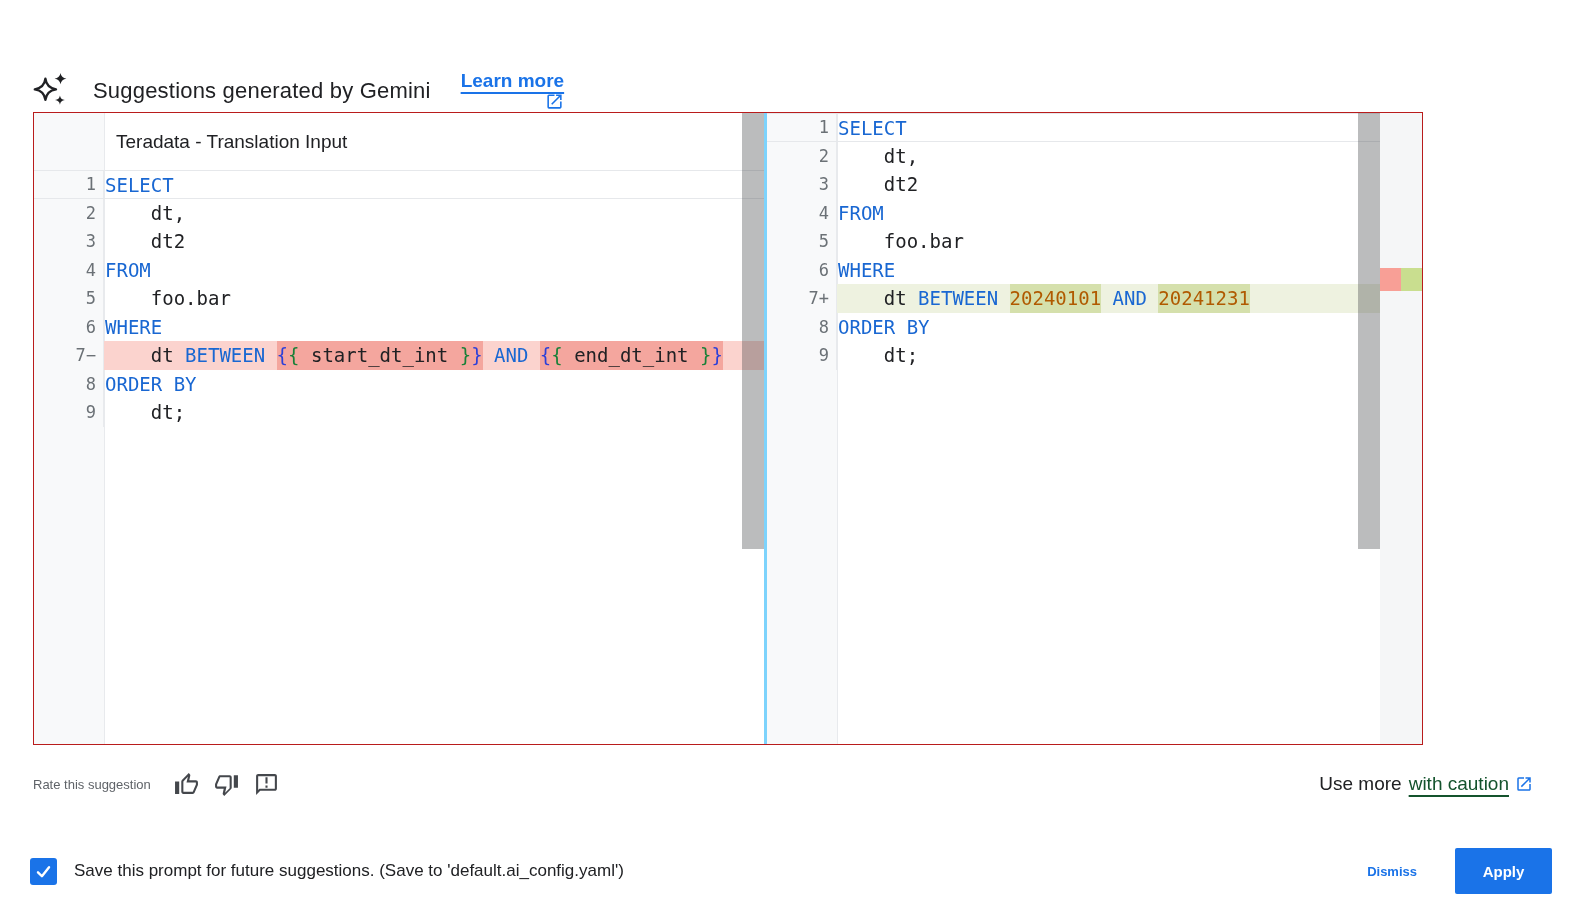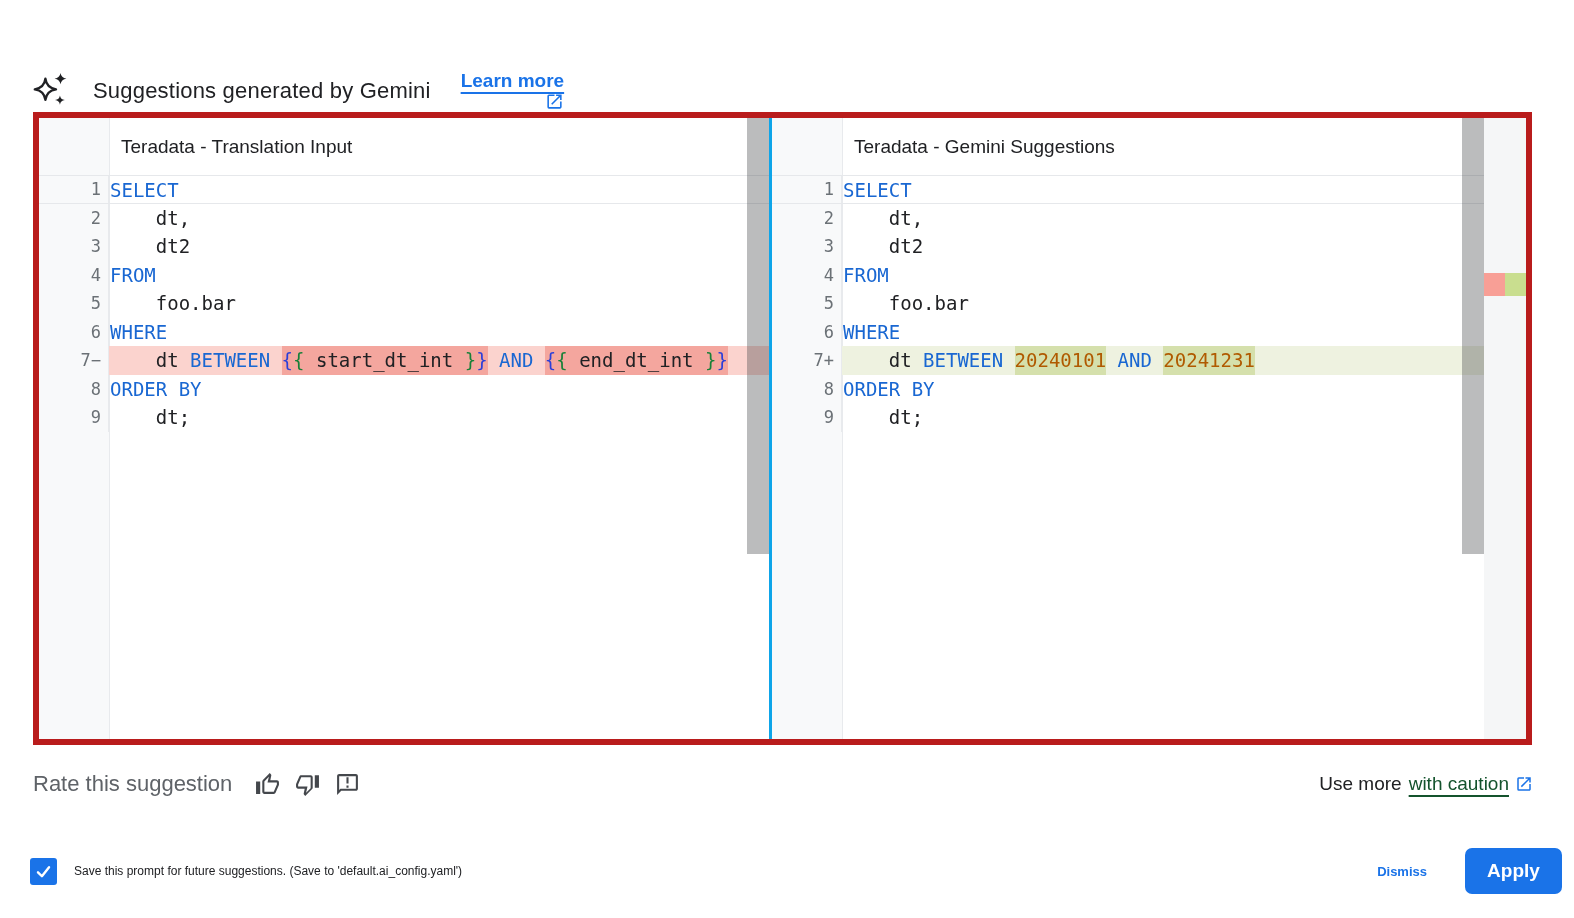--- a/index.html
+++ b/index.html
@@ -7,21 +7,21 @@
 
   
   .hdr{position:absolute;left:33px;top:26px;display:flex;align-items:center;margin-top:44px;}
   .spark{width:36px;height:38px;flex:none;}
   .hdr-title{font-size:22px;color:#202124;margin-left:24px;letter-spacing:.2px;}
   .learn{margin-left:30px;display:flex;align-items:flex-end;color:#1a73e8;font-size:19px;font-weight:700;cursor:pointer;flex-direction:column;}
   .learn .txt{text-decoration:underline;text-decoration-thickness:2px;text-underline-offset:5px;}
   .ext{width:19px;height:19px;margin-left:6px;fill:#1a73e8;}
 
   
-  .diff-wrap{position:absolute;left:33px;top:112px;width:1499px;height:633px;border:6px solid #b91c1c;box-sizing:border-box;display:flex;background:#0ea5e9;}
+  .diff-wrap{position:absolute;left:33px;top:112px;width:1390px;height:633px;border:1px solid #b91c1c;box-sizing:border-box;display:flex;background:#7dd3fc;}
   .editor{position:relative;background:#fff;overflow:hidden;height:100%;}
   .editor.left{width:730px;flex:none;}
   .editor.right{flex:1;margin-left:3px;}
   .gutter-bg{position:absolute;left:0;top:0;bottom:0;width:70px;background:#f8f9fa;border-right:1px solid #e8eaed;}
   .ed-header{position:relative;height:57px;display:flex;align-items:center;}
   .ed-title{margin-left:82px;font-size:19px;color:#202124;}
   .lines{position:relative;}
   .editor.right .lines{margin-right:42px;}
   .line{display:flex;height:28.5px;box-sizing:border-box;align-items:stretch;}
   .line.current{border-top:1px solid #e6e8eb;border-bottom:1px solid #e6e8eb;}
@@ -43,35 +43,35 @@
   .sb{position:absolute;top:0;width:22px;height:436px;background:rgba(60,64,67,.35);}
   .editor.left .sb{right:0;}
   .editor.right .sb{right:42px;}
   .ruler{position:absolute;right:0;top:0;bottom:0;width:42px;background:#f5f6f7;}
   .mk{position:absolute;height:23px;width:21px;top:155px;}
   .mk.del{left:0;background:#f89f96;}
   .mk.add{right:0;background:#c9de8f;}
 
   
   .rate-row{position:absolute;left:33px;top:766px;width:1500px;height:36px;display:flex;align-items:center;}
-  .rate-label{font-size:22px;color:#5f6368;}
+  .rate-label{font-size:13px;color:#5f6368;}
   .rate-icons{display:flex;align-items:center;margin-left:22px;gap:13px;}
   .icon-btn{width:27px;height:27px;border:none;background:none;padding:0;cursor:pointer;display:flex;align-items:center;justify-content:center;}
   .icon-btn svg{width:25px;height:25px;fill:#44474c;}
   .caution{margin-left:auto;display:flex;align-items:center;font-size:19px;color:#202124;}
   .caution .link{color:#14532d;margin-left:7px;text-decoration:underline;text-decoration-thickness:2px;text-underline-offset:5px;cursor:pointer;}
   .caution .ext{width:18px;height:18px;}
 
   
   .actions{position:absolute;left:30px;top:848px;width:1533px;display:flex;align-items:center;}
   .cbx{width:27px;height:27px;flex:none;background:#1a73e8;border-radius:3px;display:flex;align-items:center;justify-content:center;cursor:pointer;}
   .cbx svg{width:19px;height:19px;}
-  .cbx-label{margin-left:17px;font-size:12px;color:#202124;}
+  .cbx-label{margin-left:17px;font-size:17px;color:#202124;}
   .btn-dismiss{margin-left:auto;background:none;border:none;color:#1a73e8;font-size:13px;font-weight:700;font-family:"Liberation Sans",sans-serif;padding:10px 18px;cursor:pointer;}
-  .btn-apply{margin-left:20px;margin-right:1px;background:#1a73e8;border:none;color:#fff;font-size:19px;font-weight:700;font-family:"Liberation Sans",sans-serif;width:97px;height:46px;border-radius:7px;cursor:pointer;}
+  .btn-apply{margin-left:20px;margin-right:11px;background:#1a73e8;border:none;color:#fff;font-size:15px;font-weight:700;font-family:"Liberation Sans",sans-serif;width:97px;height:46px;border-radius:2px;cursor:pointer;}
 </style>
 </head>
 <body>
 
 <div class="hdr">
   <svg class="spark" viewBox="0 0 32 34">
     <path d="M11 6 Q12 14.2 20.5 15.5 Q12 16.8 11 25 Q10 16.8 1.5 15.5 Q10 14.2 11 6 Z" fill="none" stroke="#202124" stroke-width="2.1" stroke-linejoin="round"></path>
     <path d="M24.5 1 Q25.1 5.4 29.8 6 Q25.1 6.6 24.5 11 Q23.9 6.6 19.2 6 Q23.9 5.4 24.5 1 Z" fill="#202124"></path>
     <path d="M24 21 Q24.5 24.6 28.4 25.1 Q24.5 25.6 24 29.2 Q23.5 25.6 19.6 25.1 Q23.5 24.6 24 21 Z" fill="#202124"></path>
   </svg>
@@ -127,23 +127,20 @@
         <div class="line">
           <span class="ln">9</span>
           <span class="code"><span class="tk pl">    dt;</span></span>
         </div>
       </div>
     <div class="sb"></div>
   </div>
 
   <div class="editor right">
     <div class="gutter-bg"></div>
-    <div class="ed-header">
-      <span class="ed-title">Teradata - Gemini Suggestions</span>
-    </div>
     <div class="lines">
         <div class="line current">
           <span class="ln">1</span>
           <span class="code"><span class="tk kw">SELECT</span></span>
         </div>
         <div class="line">
           <span class="ln">2</span>
           <span class="code"><span class="tk pl">    dt,</span></span>
         </div>
         <div class="line">

